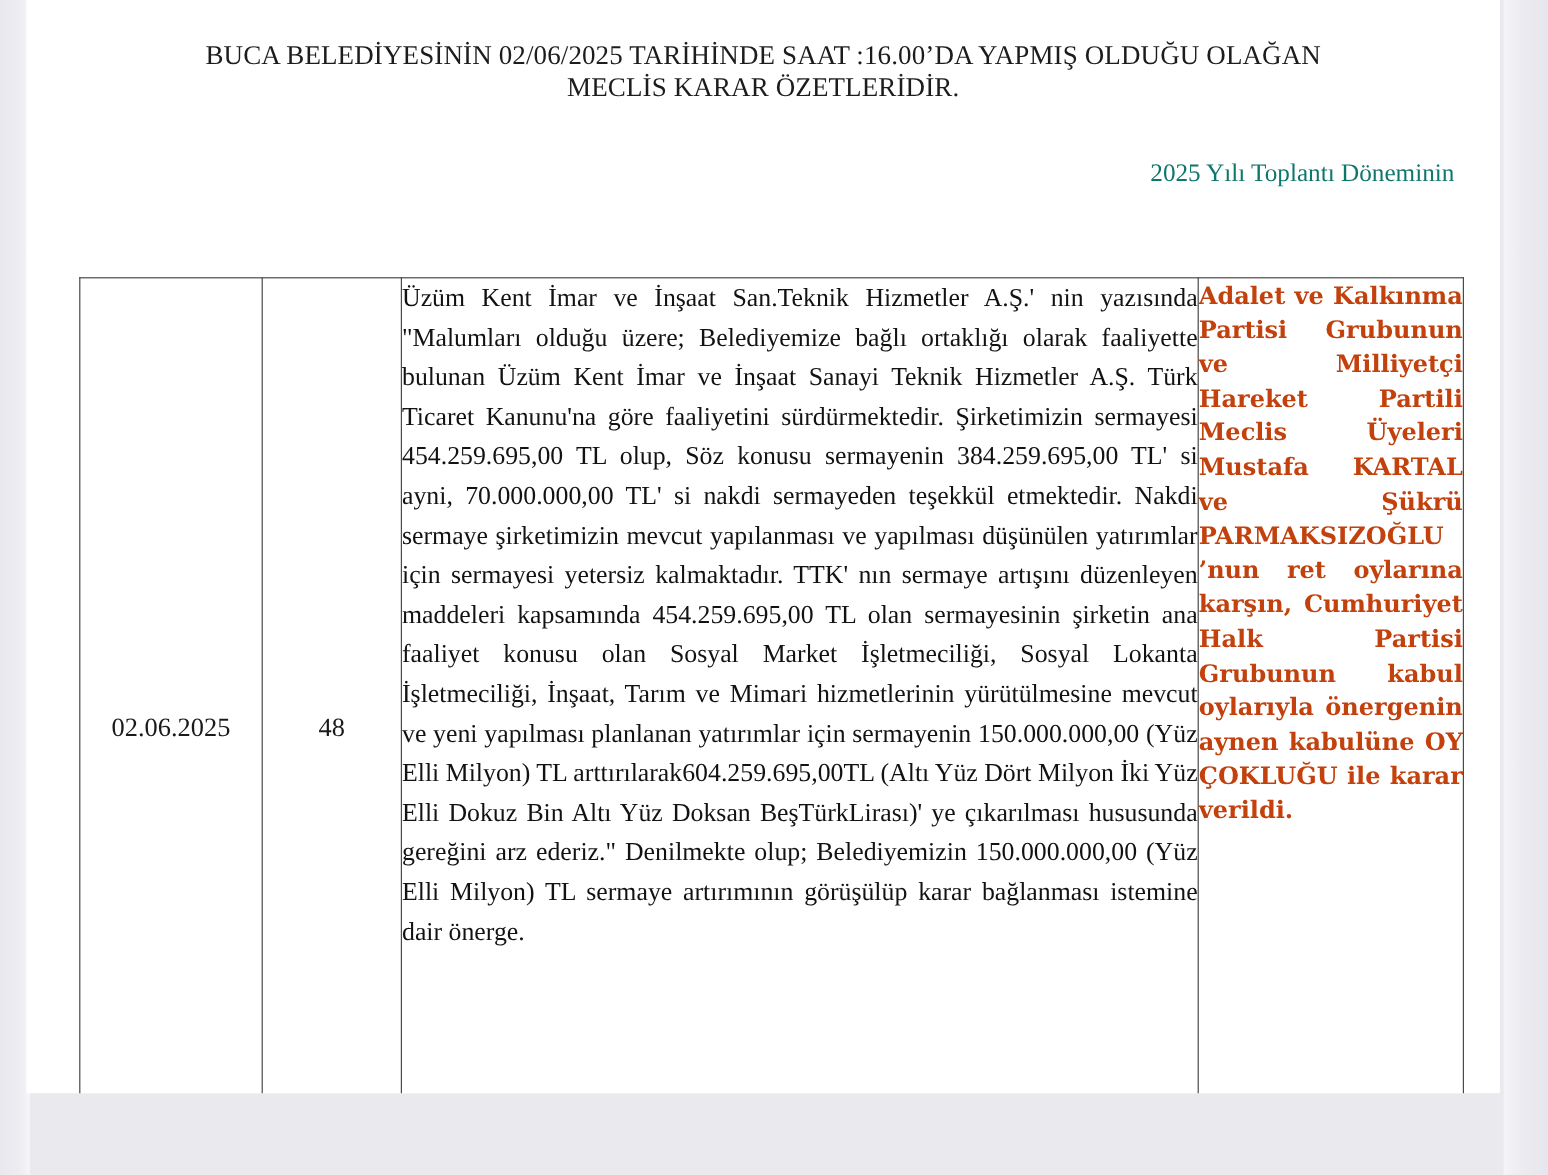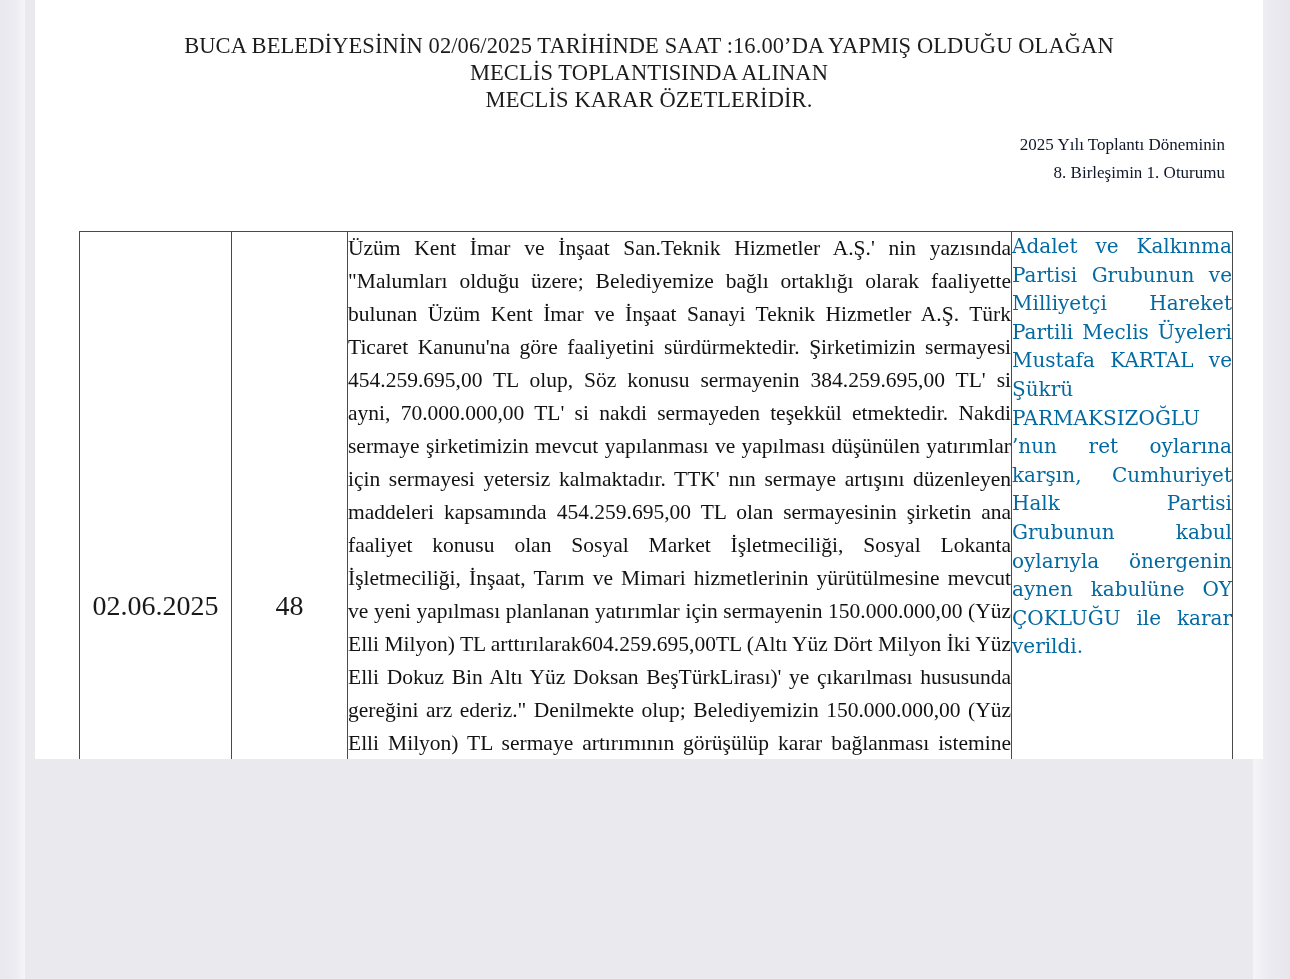--- a/index.html
+++ b/index.html
@@ -8,24 +8,24 @@
   }
   body {
     width: 1290px;
     height: 979px;
     background: #e9e9ee;
     font-family: "Liberation Serif", "DejaVu Serif", serif;
     overflow: hidden;
   }
   #page {
     position: absolute;
-    left: 35px;
+    left: 22px;
     top: 0;
     width: 1228px;
-    height: 759px;
+    height: 911px;
     background: #ffffff;
     box-sizing: border-box;
     overflow: hidden;
   }
   .gutter-left {
     position: absolute;
     left: 0; top: 0;
     width: 25px; height: 979px;
     background: linear-gradient(to right, #e8e8ee 0%, #ececf1 60%, #f6f6f9 100%);
   }
@@ -48,26 +48,26 @@
   .doc-heading .hline {
     display: block;
     white-space: nowrap;
   }
   .doc-heading .underlined {
     text-underline-offset: 2px;
   }
 
   
   .session-block {
-    margin-top: 18px;
+    margin-top: 44px;
     padding-right: 38px;
     text-align: right;
-    font-size: 17px;
+    font-size: 21px;
     line-height: 28px;
-    color: #0f172a;
+    color: #0f766e;
   }
   .session-block .sline { display: block; }
 
   
   .karar-table {
     position: absolute;
     left: 44px;
     top: 231px;
     width: 1153px;
     border-collapse: collapse;
@@ -80,21 +80,21 @@
     background: #fff;
     margin-top: 19px;
   }
   .col-date   { width: 152px; }
   .col-no     { width: 116px; }
   .col-body   { width: 664px; }
   .col-result { width: 221px; }
 
   .cell-date, .cell-no {
     text-align: center;
-    font-size: 28px;
+    font-size: 22px;
     color: #1a1a1a;
     vertical-align: middle !important;
     height: 748px;
   }
 
   .cell-body {
     padding: 36px 13px 26px 11px;
     font-size: 21.5px;
     line-height: 33px;
     text-align: justify;
@@ -103,42 +103,41 @@
     hyphens: none;
   }
   .cell-body p { margin: 0; }
 
   .cell-result {
     padding: 84px 10px 26px 11px;
     font-size: 20px;
     line-height: 28.6px;
     text-align: justify;
     text-justify: inter-word;
-    color: #0369a1;
+    color: #c2410c;
     font-family: "DejaVu Serif", "Liberation Serif", serif;
+    font-weight: bold;
   }
   .cell-result p { margin: 0; }
 </style>
 </head>
 <body>
 
 <div class="gutter-left"></div>
 <div class="gutter-right"></div>
 
 <div id="page">
 
   <div class="doc-heading">
     <span class="hline">BUCA BELEDİYESİNİN 02/06/2025 TARİHİNDE SAAT :16.00’DA YAPMIŞ OLDUĞU OLAĞAN</span>
-    <span class="hline">MECLİS TOPLANTISINDA ALINAN</span>
     <span class="hline"><span class="underlined">MECLİS KARAR ÖZETLERİDİR</span><span>.</span></span>
   </div>
 
   <div class="session-block">
     <span class="sline">2025 Yılı Toplantı Döneminin</span>
-    <span class="sline">8. Birleşimin 1. Oturumu</span>
   </div>
 
   <table class="karar-table">
     <colgroup>
       <col class="col-date">
       <col class="col-no">
       <col class="col-body">
       <col class="col-result">
     </colgroup>
     <tbody>

